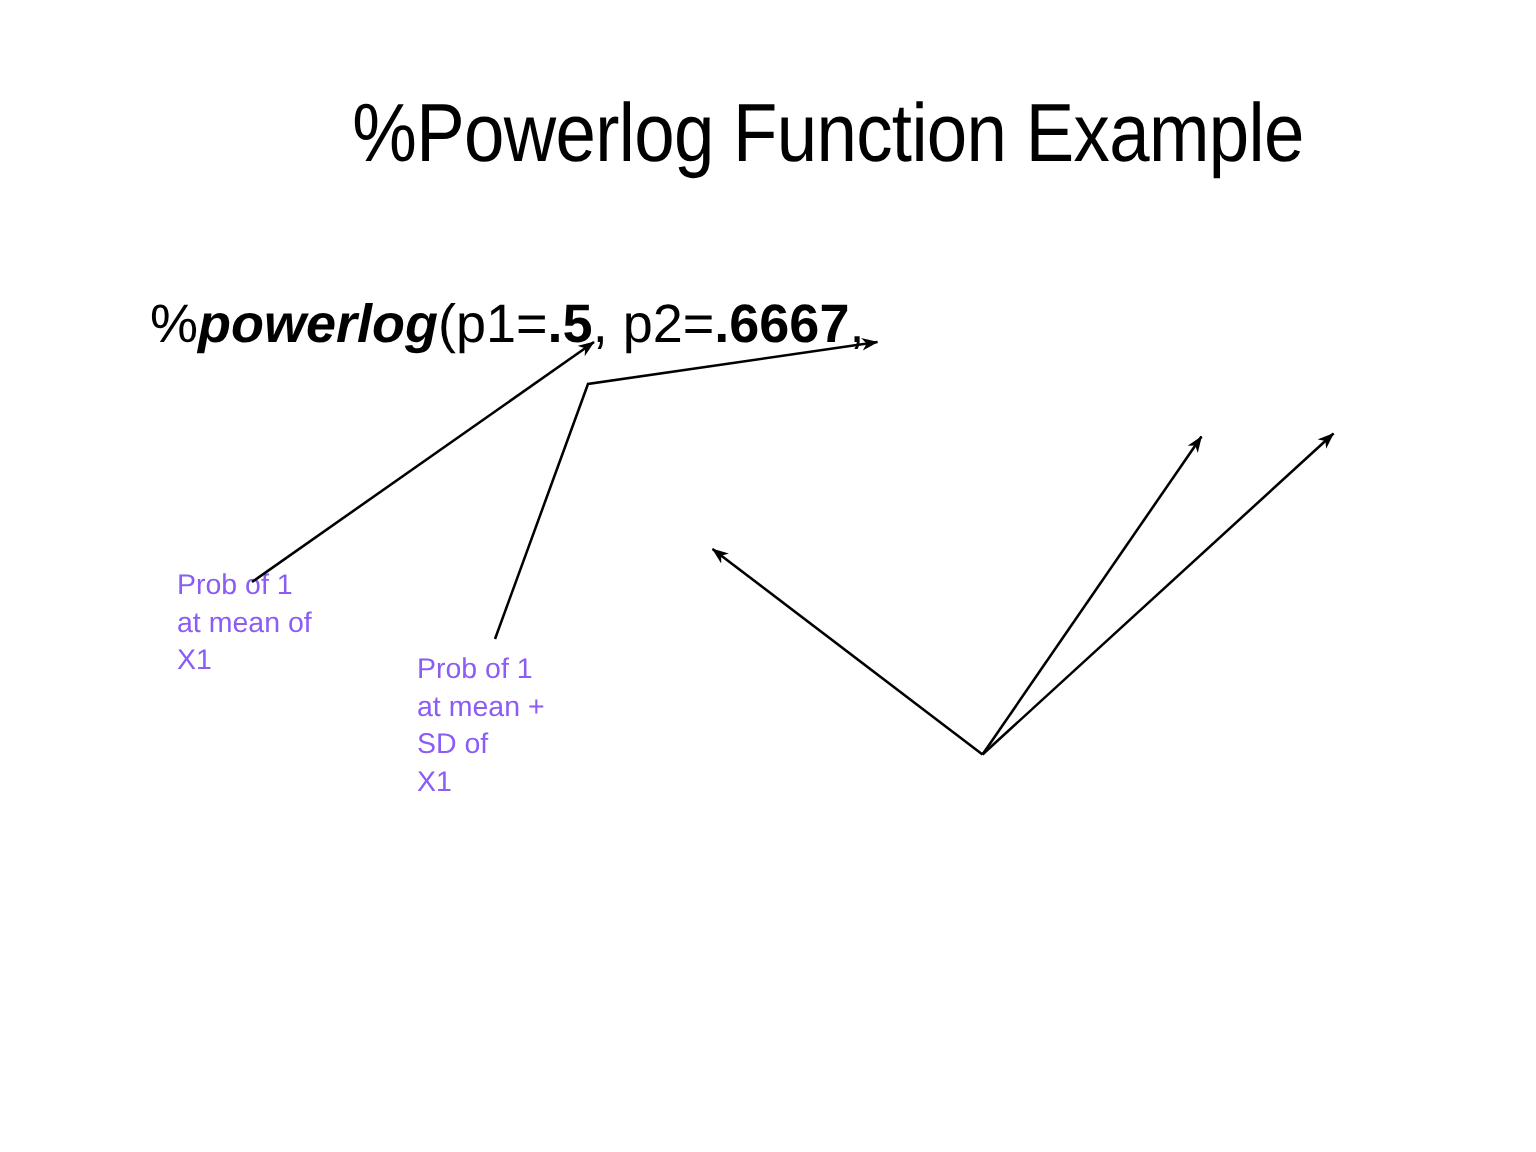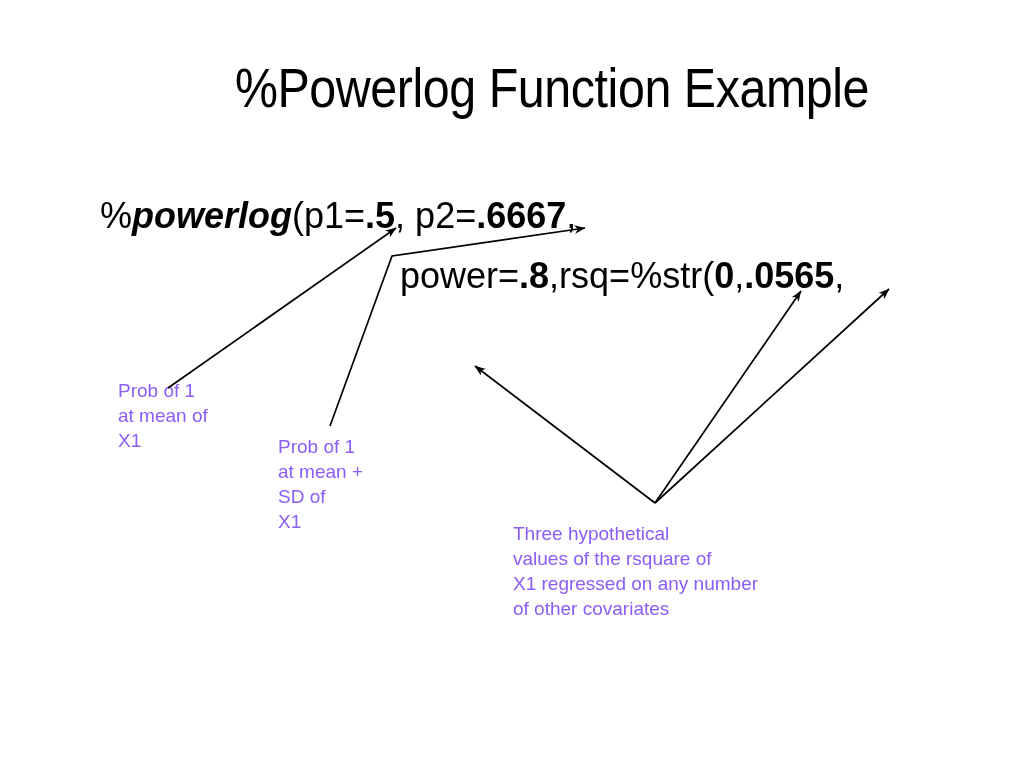--- a/index.html
+++ b/index.html
@@ -93,36 +93,31 @@
 </style>
 </head>
 <body>
 
 <div id="slide">
 
   <div id="slide-title">%Powerlog Function Example</div>
 
   <div id="code-block">
     <div class="code-line"><span>%</span><span class="kw">powerlog</span><span>(p1=</span><span class="num">.5</span><span>, p2=</span><span class="num">.6667</span><span>,</span></div>
-    <div class="code-line indented"><span>power=</span><span class="num">.8</span><span>,rsq=%str(</span><span class="num">0</span><span>,</span><span class="num">.0565</span><span>,</span></div>
   </div>
 
   <div class="callout" id="callout-p1">Prob of 1
 at mean of
 X1</div>
 
   <div class="callout" id="callout-p2">Prob of 1
 at mean +
 SD of
 X1</div>
 
-  <div class="callout" id="callout-rsq">Three hypothetical
-values of the rsquare of
-X1 regressed on any number
-of other covariates</div>
 
   <svg id="arrow-layer" viewBox="0 0 1024 768">
     <defs>
       <marker id="ah" markerWidth="13" markerHeight="13" refX="10.5" refY="4.2" orient="auto" markerUnits="userSpaceOnUse">
         <path d="M0,0 L11,4.2 L0,8.4 L3.2,4.2 z" fill="#000000"></path>
       </marker>
     </defs>
     <g id="arrow-group" fill="none" stroke="#000000" stroke-width="1.7">
         <path d="M128,388 L356,228" marker-end="url(#ah)" stroke="#000000"></path>
         <path d="M290,426 L352,256 L545,228" marker-end="url(#ah)" stroke="#000000"></path>

